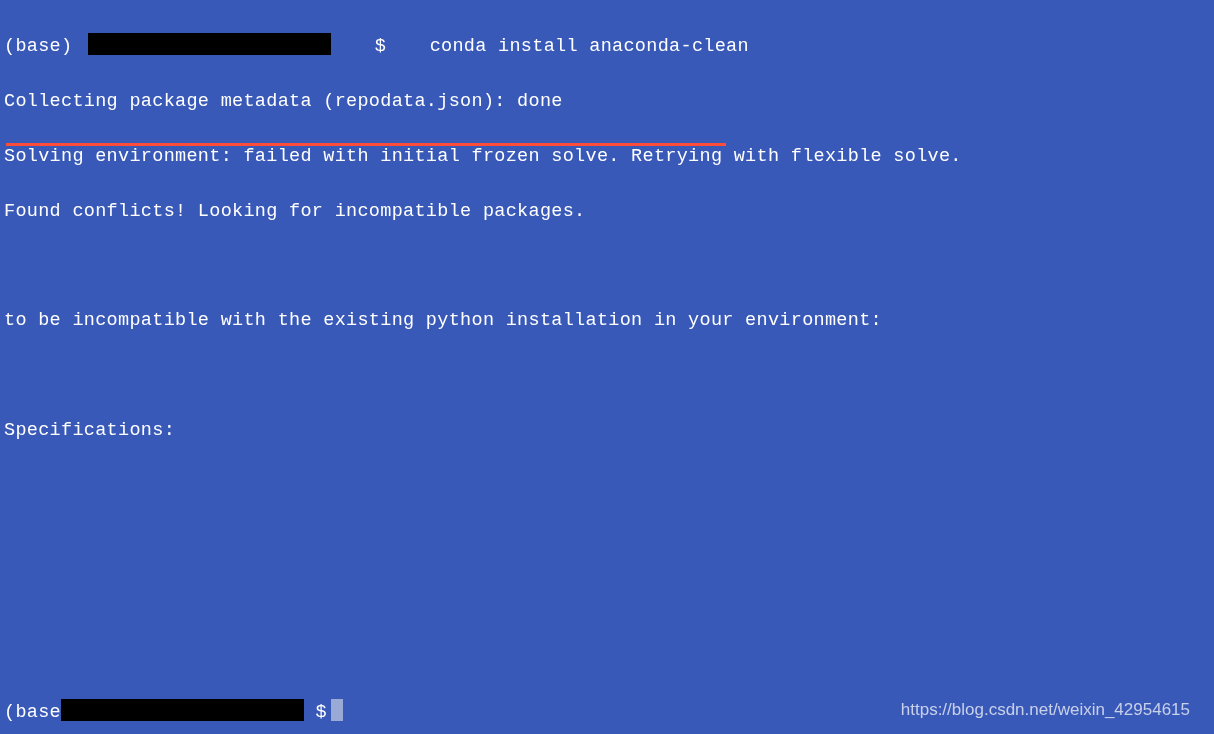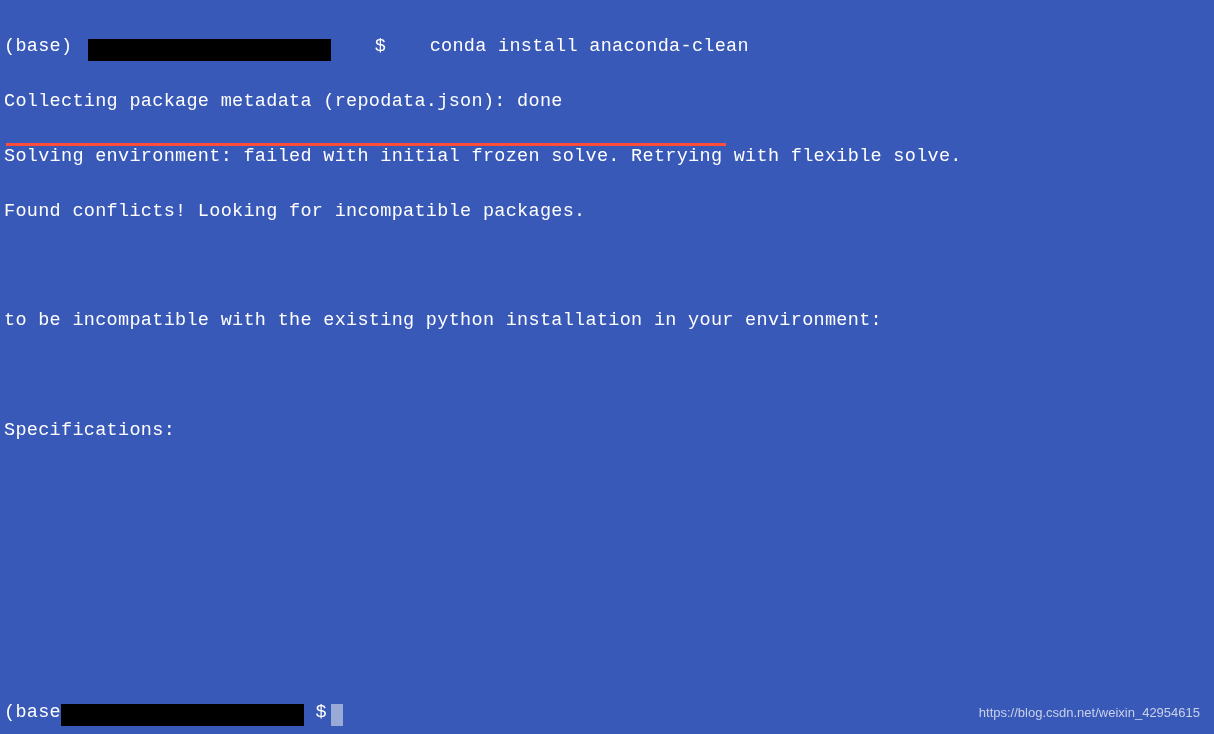--- a/index.html
+++ b/index.html
@@ -19,21 +19,21 @@
       position: relative;
       overflow: hidden;
       letter-spacing: 0.3px;
     }
     .terminal-content {
       white-space: pre-wrap;
       word-wrap: break-word;
     }
     .prompt-line {
       display: flex;
-      align-items: flex-end;
+      align-items: flex-start;
       gap: 16px;
     }
     .redacted-box {
       background-color: #000000;
       display: inline-block;
       height: 22px;
       vertical-align: middle;
     }
     .redacted-1 {
       width: 243px;
@@ -53,32 +53,32 @@
       background-color: #9aaad6;
       display: inline-block;
       width: 12px;
       height: 22px;
       vertical-align: middle;
       margin-left: 4px;
     }
     .watermark {
       position: absolute;
       bottom: 12px;
-      right: 14px;
+      right: 24px;
       font-family: Arial, sans-serif;
-      font-size: 13px;
+      font-size: 17px;
       color: #c8d0ea;
       letter-spacing: 0;
     }
     .bottom-prompt {
       position: absolute;
       bottom: 8px;
       left: 4px;
       display: flex;
-      align-items: flex-end;
+      align-items: flex-start;
       margin-top: 33px;
     }
   </style>
 </head>
 <body>
 
 <div class="terminal-content">
 <span class="prompt-line"><span>(base)</span><span class="redacted-box redacted-1"></span><span>&nbsp;</span><span>$</span><span>&nbsp;</span><span>conda install anaconda-clean</span></span>
 <div>Collecting package metadata (repodata.json): done</div>
 <div>Solving environment: failed with initial frozen solve. Retrying with flexible solve.</div>

